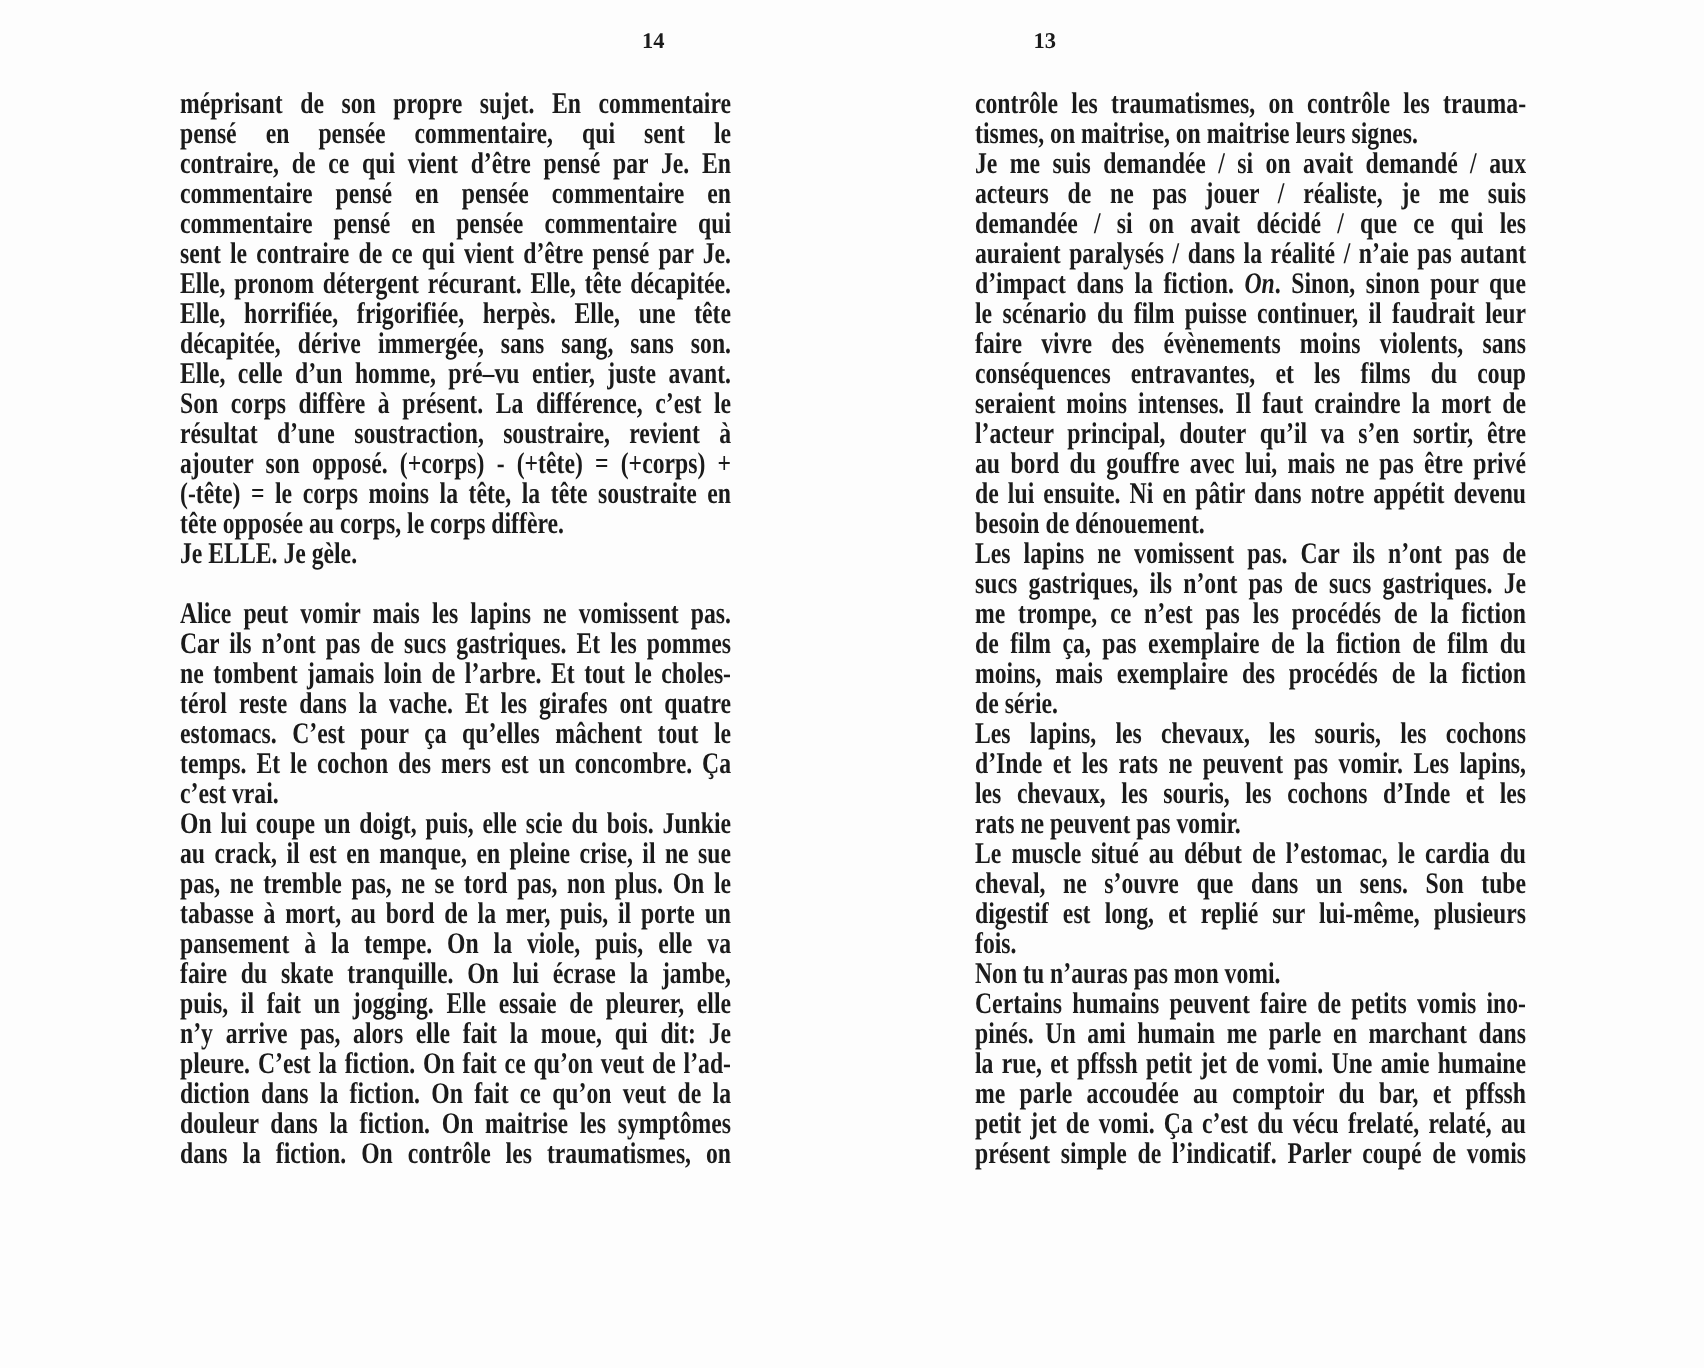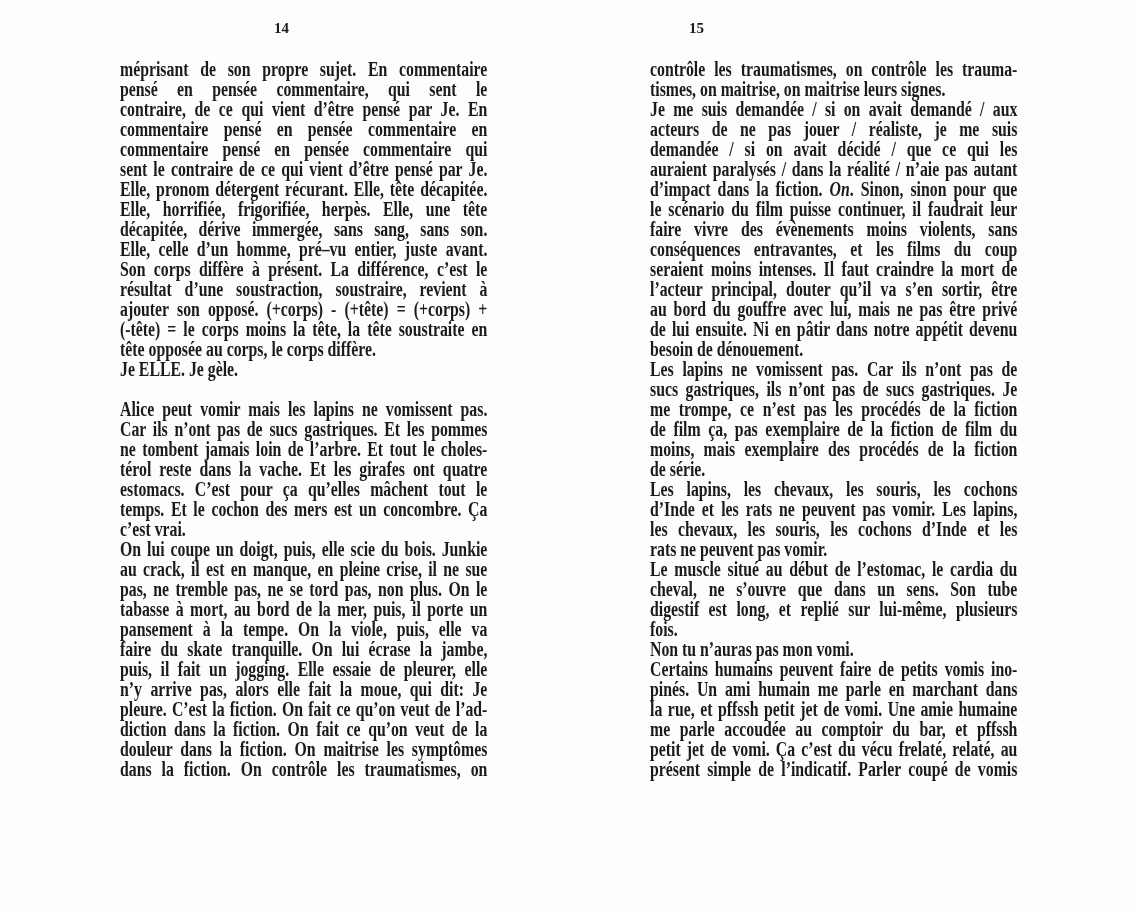--- a/index.html
+++ b/index.html
@@ -27,21 +27,21 @@
     position: absolute;
     top: 21px;
     left: 0;
     width: 100%;
     box-sizing: border-box;
     font-size: 15px;
     font-weight: 700;
     line-height: 15px;
     color: #1b1b1b;
   }
-  .page-left .page-number  { text-align: center; padding-right: 44px; }
+  .page-left .page-number  { text-align: right; padding-right: 44px; }
   .page-right .page-number { text-align: left;  padding-left: 39px; }
 
   
   .text-block {
     position: absolute;
     top: 59px;
     left: 0;
     width: 465px;
     transform: scaleX(0.79);
     transform-origin: top left;
@@ -100,21 +100,21 @@
         <div class="line">puis, il fait un jogging. Elle essaie de pleurer, elle</div>
         <div class="line">n’y arrive pas, alors elle fait la moue, qui dit: Je</div>
         <div class="line">pleure. C’est la fiction. On fait ce qu’on veut de l’ad-</div>
         <div class="line">diction dans la fiction. On fait ce qu’on veut de la</div>
         <div class="line">douleur dans la fiction. On maitrise les symptômes</div>
         <div class="line">dans la fiction. On contrôle les traumatismes, on</div>
       </div>
   </section>
 
   <section class="page page-right">
-    <div class="page-number">15</div>
+    <div class="page-number">13</div>
     <div class="text-block">
         <div class="line">contrôle les traumatismes, on contrôle les trauma-</div>
         <div class="line para-end">tismes, on maitrise, on maitrise leurs signes.</div>
         <div class="line">Je me suis demandée / si on avait demandé / aux</div>
         <div class="line">acteurs de ne pas jouer / réaliste, je me suis</div>
         <div class="line">demandée / si on avait décidé / que ce qui les</div>
         <div class="line">auraient paralysés / dans la réalité / n’aie pas autant</div>
         <div class="line"><span>d’impact dans la fiction. </span><span class="it">On</span><span>. Sinon, sinon pour que</span></div>
         <div class="line">le scénario du film puisse continuer, il faudrait leur</div>
         <div class="line">faire vivre des évènements moins violents, sans</div>

